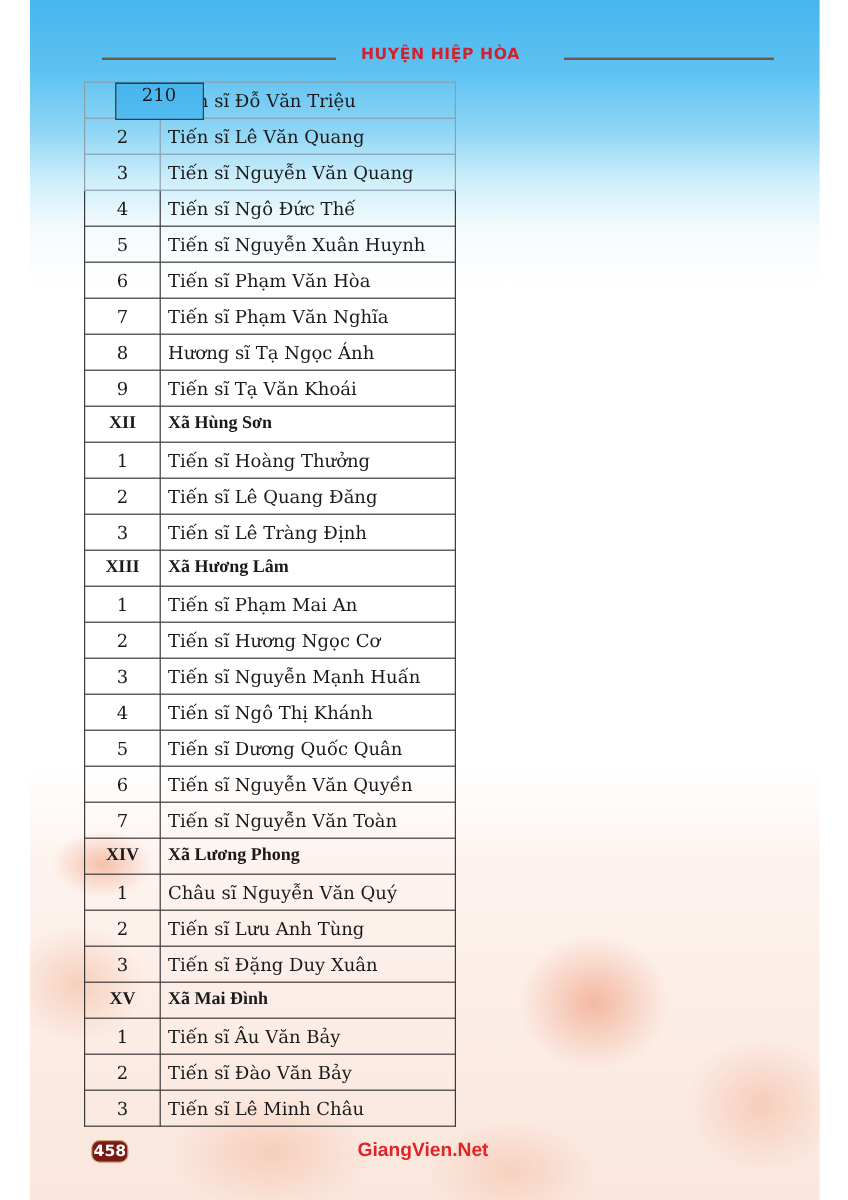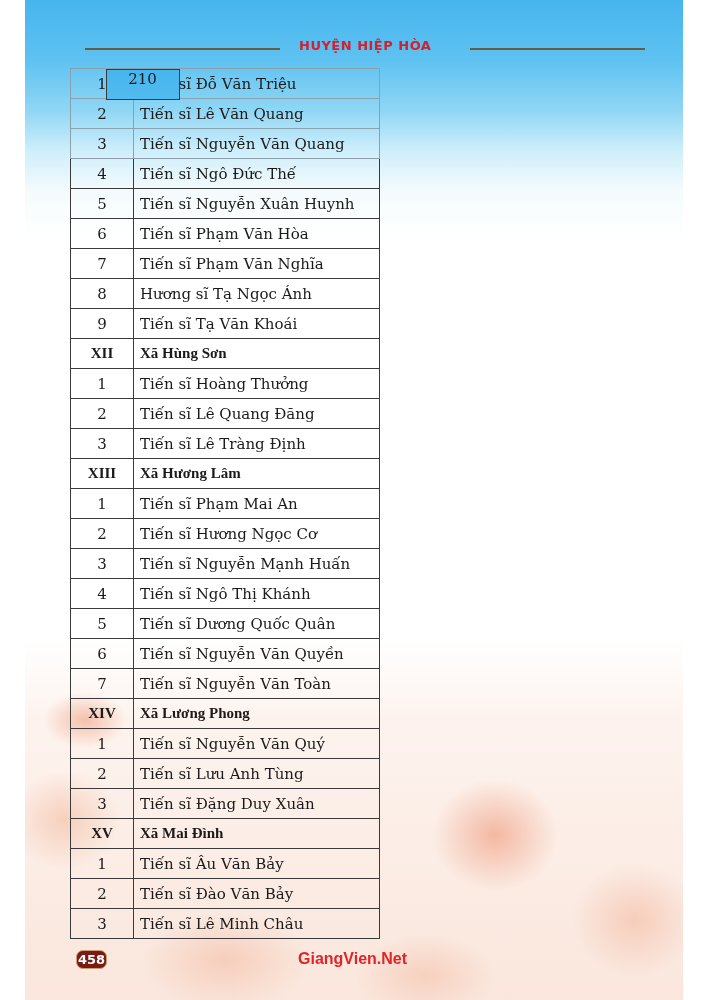--- a/index.html
+++ b/index.html
@@ -25,37 +25,37 @@
   }
   .header {
     position:absolute; left:60px; top:38px; width:560px; height:20px;
   }
   .header .rule {
     position:absolute; top:10px; height:2px; background:#6b5a44;
   }
   .header .rule.left { left:0; width:195px; }
   .header .rule.right { left:385px; width:175px; }
   .header .title {
-    position:absolute; left:214px; top:0; width:180px;
+    position:absolute; left:192px; top:0; width:180px;
     font-family:"DejaVu Sans", sans-serif; font-weight:bold;
-    font-size:13px; letter-spacing:0.5px; color:#d41f2c;
+    font-size:13px; letter-spacing:0.5px; color:#d41f2c;text-align:center;
   }
   table.toc {
     position:absolute; left:45px; top:68px; width:556px;
     border-collapse:collapse; table-layout:fixed;
   }
   table.toc td {
     border:1px solid #3a3a3a;
     height:29px; padding:0; font-size:15px; color:#1a1a1a;
     vertical-align:middle;
   }
   table.toc tr.top td { border-color:#8aa0ad; }
   td.num { width:62px; text-align:center; }
   td.title { padding-left:6px !important; }
-  td.page { width:72px; text-align:center;margin-left:10px; }
+  td.page { width:72px; text-align:center; }
   tr.section td { font-weight:bold;font-family:Liberation Serif, serif; }
   tr.section td.page { font-weight:normal; }
   .page-number {
     position:absolute; left:51px; top:950px;
     background:#7a1a15; color:#fff; border-radius:7px;
     font-family:"DejaVu Sans", sans-serif; font-weight:bold; font-size:13px;
     padding:1px 1px; border:1px solid #c9a07a;
   }
   .watermark {
     position:absolute; left:273px; top:950px;
@@ -179,21 +179,21 @@
           <td class="title">Tiến sĩ Nguyễn Văn Toàn</td>
           <td class="page">197</td>
         </tr>
         <tr class="section">
           <td class="num">XIV</td>
           <td class="title">Xã Lương Phong</td>
           <td class="page">199</td>
         </tr>
         <tr class="item">
           <td class="num">1</td>
-          <td class="title">Tiến sĩ Nguyễn Văn Quý</td>
+          <td class="title">Châu sĩ Nguyễn Văn Quý</td>
           <td class="page">199</td>
         </tr>
         <tr class="item">
           <td class="num">2</td>
           <td class="title">Tiến sĩ Lưu Anh Tùng</td>
           <td class="page">201</td>
         </tr>
         <tr class="item">
           <td class="num">3</td>
           <td class="title">Tiến sĩ Đặng Duy Xuân</td>

